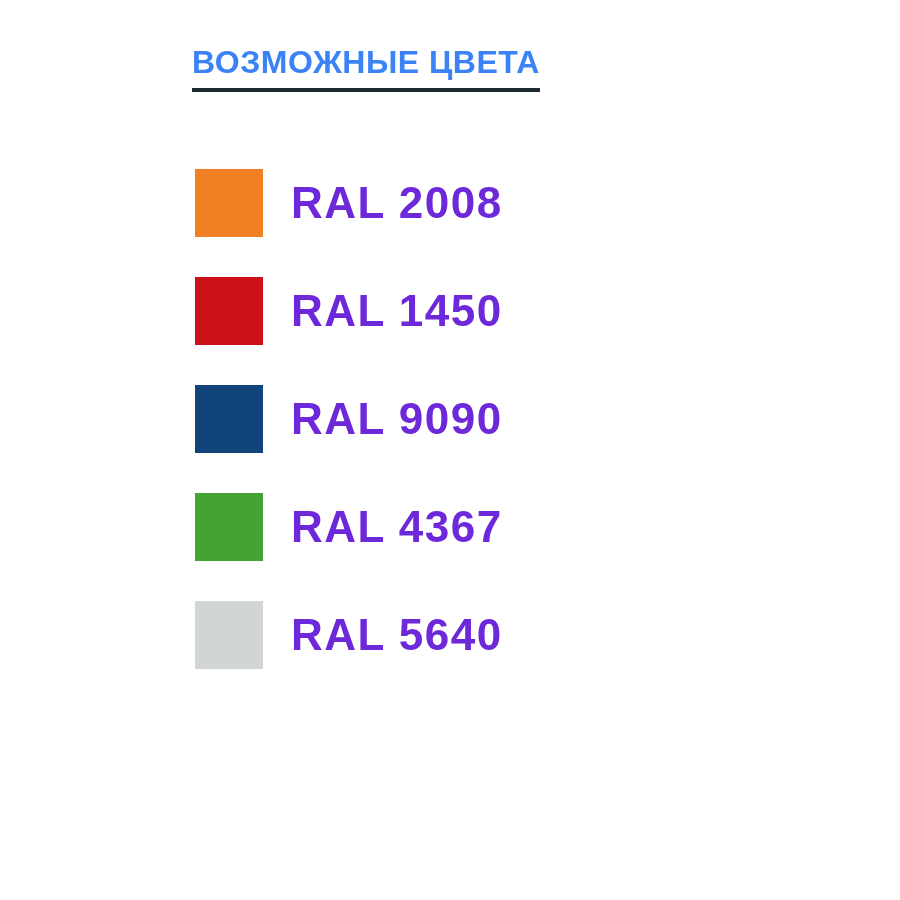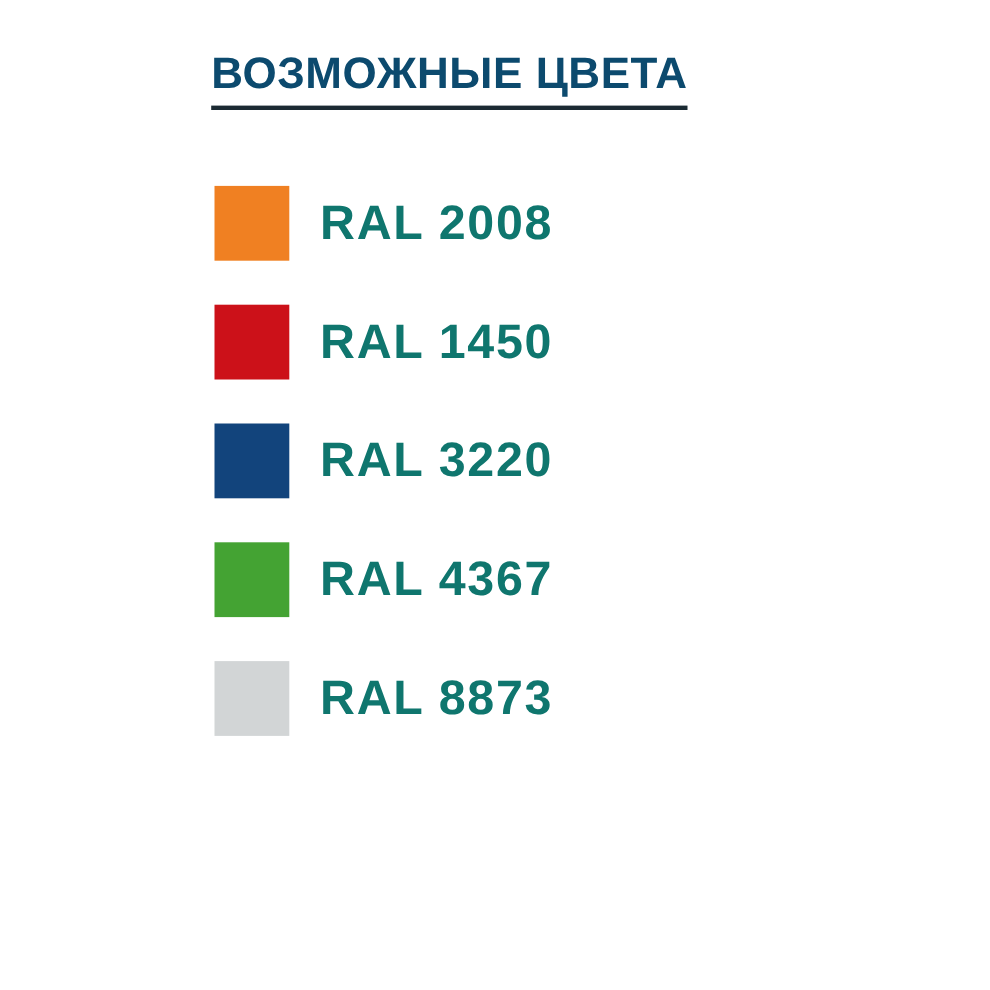--- a/index.html
+++ b/index.html
@@ -16,24 +16,24 @@
   .page {
     position: relative;
     width: 900px;
     height: 900px;
     box-sizing: border-box;
   }
   .title {
     position: absolute;
     left: 192px;
     top: 46px;
-    font-size: 40px;
+    font-size: 32px;
     font-weight: bold;
     letter-spacing: 0.5px;
-    color: #0c4a6e;
+    color: #3b82f6;
     text-transform: uppercase;
     padding-bottom: 8px;
     border-bottom: 4px solid #1b2a33;
     line-height: 1.05;
     white-space: nowrap;
   }
   .swatch-list {
     position: absolute;
     left: 195px;
     top: 168px;
@@ -48,21 +48,21 @@
   }
   .swatch-chip {
     width: 68px;
     height: 68px;
     flex: none;
   }
   .swatch-label {
     margin-left: 28px;
     font-size: 44px;
     font-weight: bold;
-    color: #0f766e;
+    color: #6d28d9;
     letter-spacing: 1.5px;
     white-space: nowrap;
     line-height: 1;
   }
 </style>
 </head>
 <body style="background: rgb(255, 255, 255);">
 
 <div class="page">
 
@@ -75,27 +75,27 @@
       <div class="swatch-label">RAL 2008</div>
     </div>
 
     <div class="swatch-row">
       <div class="swatch-chip" style="background-color: rgb(204, 17, 25);"></div>
       <div class="swatch-label">RAL 1450</div>
     </div>
 
     <div class="swatch-row">
       <div class="swatch-chip" style="background-color: rgb(18, 68, 124);"></div>
-      <div class="swatch-label">RAL 3220</div>
+      <div class="swatch-label">RAL 9090</div>
     </div>
 
     <div class="swatch-row">
       <div class="swatch-chip" style="background-color: rgb(68, 163, 51);"></div>
       <div class="swatch-label">RAL 4367</div>
     </div>
 
     <div class="swatch-row">
       <div class="swatch-chip" style="background-color: rgb(210, 213, 214);"></div>
-      <div class="swatch-label">RAL 8873</div>
+      <div class="swatch-label">RAL 5640</div>
     </div>
 
   </div>
 </div>
 
 </body></html>

